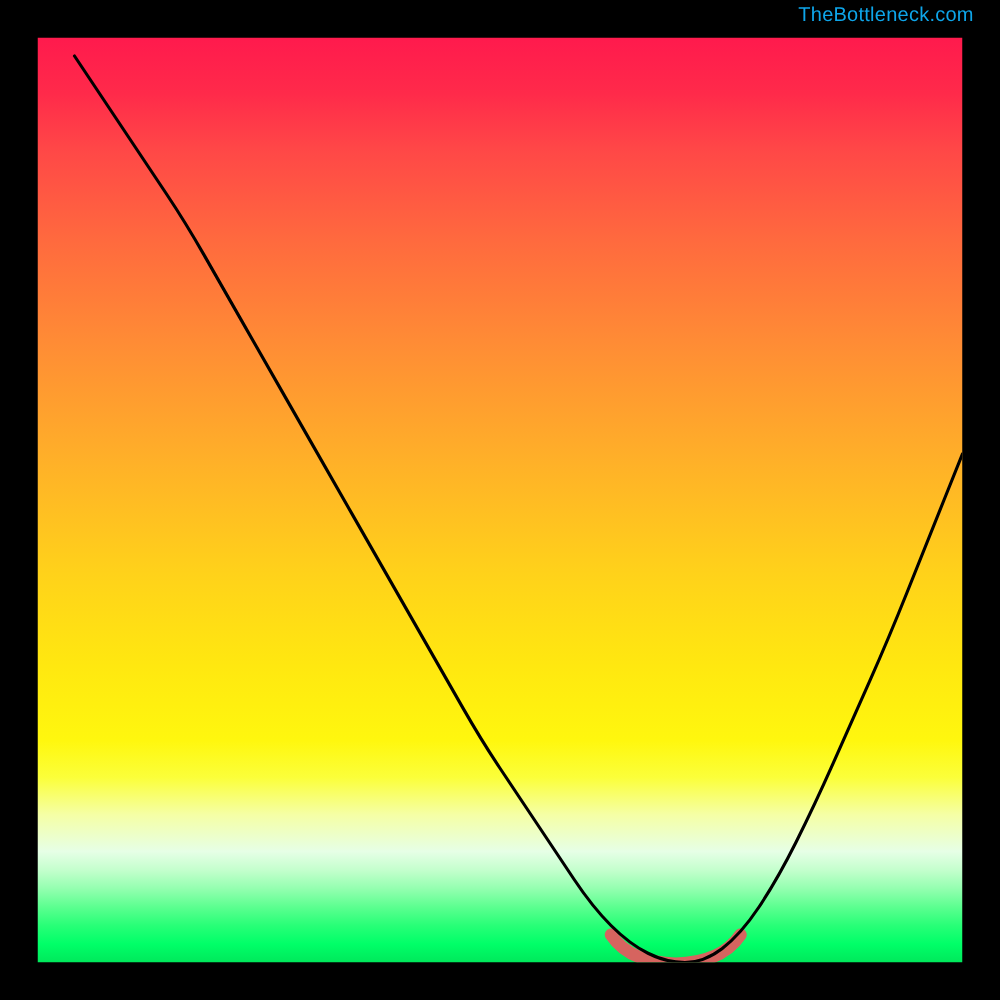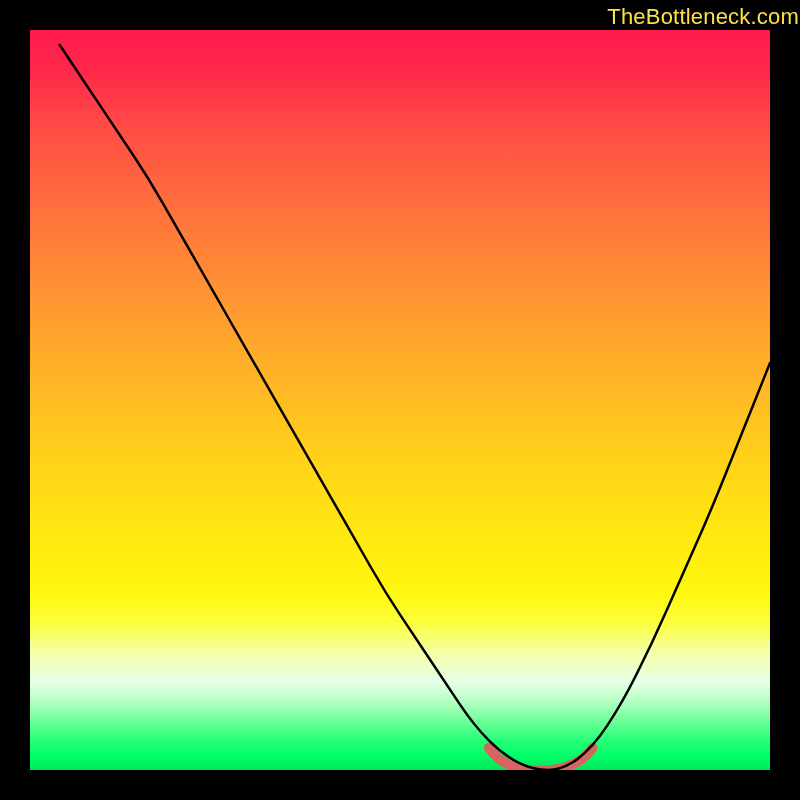--- a/index.html
+++ b/index.html
@@ -13,23 +13,23 @@
   }
   .frame {
     position: relative;
     width: 800px;
     height: 800px;
     background: #000;
   }
   .watermark {
     position: absolute;
     top: 4px;
-    right: 1px;
-    color: #fde047;
-    font-size: 22px;
+    right: 21px;
+    color: #0ea5e9;
+    font-size: 16px;
     font-weight: 500;
     letter-spacing: 0.2px;
     z-index: 30;
   }
   .plot-wrap {
     position: absolute;
     left: 30px;
     top: 30px;
     width: 740px;
     height: 740px;

